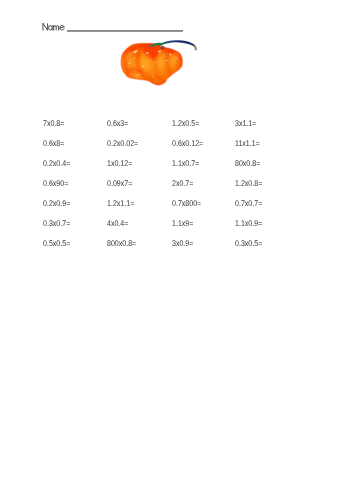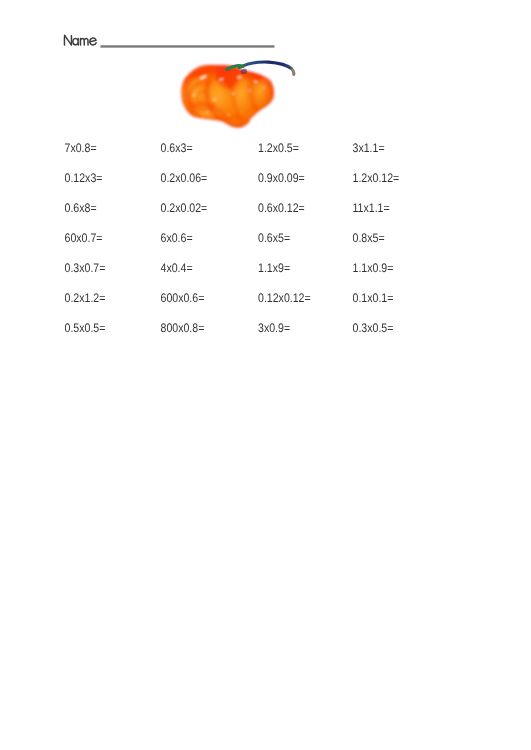--- a/index.html
+++ b/index.html
@@ -52,21 +52,21 @@
     position: absolute;
     left: 0px;
     top: 0px;
     width: 354px;
     height: 120px;
     pointer-events: none;
   }
   .grid {
     position: absolute;
     left: 42.5px;
-    top: 94px;
+    top: 119px;
     width: 300px;
   }
   .grid-row {
     height: 19.95px;
     position: relative;
   }
   .cell {
     position: absolute;
     transform: translateZ(0) scaleX(0.85);
     transform-origin: left top;
@@ -203,50 +203,50 @@
 </svg>
 
   <div class="grid">
       <div class="grid-row">
         <div class="cell c0">7x0.8=</div>
         <div class="cell c1">0.6x3=</div>
         <div class="cell c2">1.2x0.5=</div>
         <div class="cell c3">3x1.1=</div>
       </div>
       <div class="grid-row">
-        <div class="cell c0">0.12x3=</div>
-        <div class="cell c1">0.2x0.06=</div>
-        <div class="cell c2">0.9x0.09=</div>
-        <div class="cell c3">1.2x0.12=</div>
-      </div>
-      <div class="grid-row">
         <div class="cell c0">0.6x8=</div>
         <div class="cell c1">0.2x0.02=</div>
         <div class="cell c2">0.6x0.12=</div>
         <div class="cell c3">11x1.1=</div>
       </div>
       <div class="grid-row">
-        <div class="cell c0">60x0.7=</div>
-        <div class="cell c1">6x0.6=</div>
-        <div class="cell c2">0.6x5=</div>
-        <div class="cell c3">0.8x5=</div>
+        <div class="cell c0">0.2x0.4=</div>
+        <div class="cell c1">1x0.12=</div>
+        <div class="cell c2">1.1x0.7=</div>
+        <div class="cell c3">80x0.8=</div>
+      </div>
+      <div class="grid-row">
+        <div class="cell c0">0.6x90=</div>
+        <div class="cell c1">0.09x7=</div>
+        <div class="cell c2">2x0.7=</div>
+        <div class="cell c3">1.2x0.8=</div>
+      </div>
+      <div class="grid-row">
+        <div class="cell c0">0.2x0.9=</div>
+        <div class="cell c1">1.2x1.1=</div>
+        <div class="cell c2">0.7x800=</div>
+        <div class="cell c3">0.7x0.7=</div>
       </div>
       <div class="grid-row">
         <div class="cell c0">0.3x0.7=</div>
         <div class="cell c1">4x0.4=</div>
         <div class="cell c2">1.1x9=</div>
         <div class="cell c3">1.1x0.9=</div>
       </div>
       <div class="grid-row">
-        <div class="cell c0">0.2x1.2=</div>
-        <div class="cell c1">600x0.6=</div>
-        <div class="cell c2">0.12x0.12=</div>
-        <div class="cell c3">0.1x0.1=</div>
-      </div>
-      <div class="grid-row">
         <div class="cell c0">0.5x0.5=</div>
         <div class="cell c1">800x0.8=</div>
         <div class="cell c2">3x0.9=</div>
         <div class="cell c3">0.3x0.5=</div>
       </div>
     </div>
 
 </div>
 
 </body></html>

